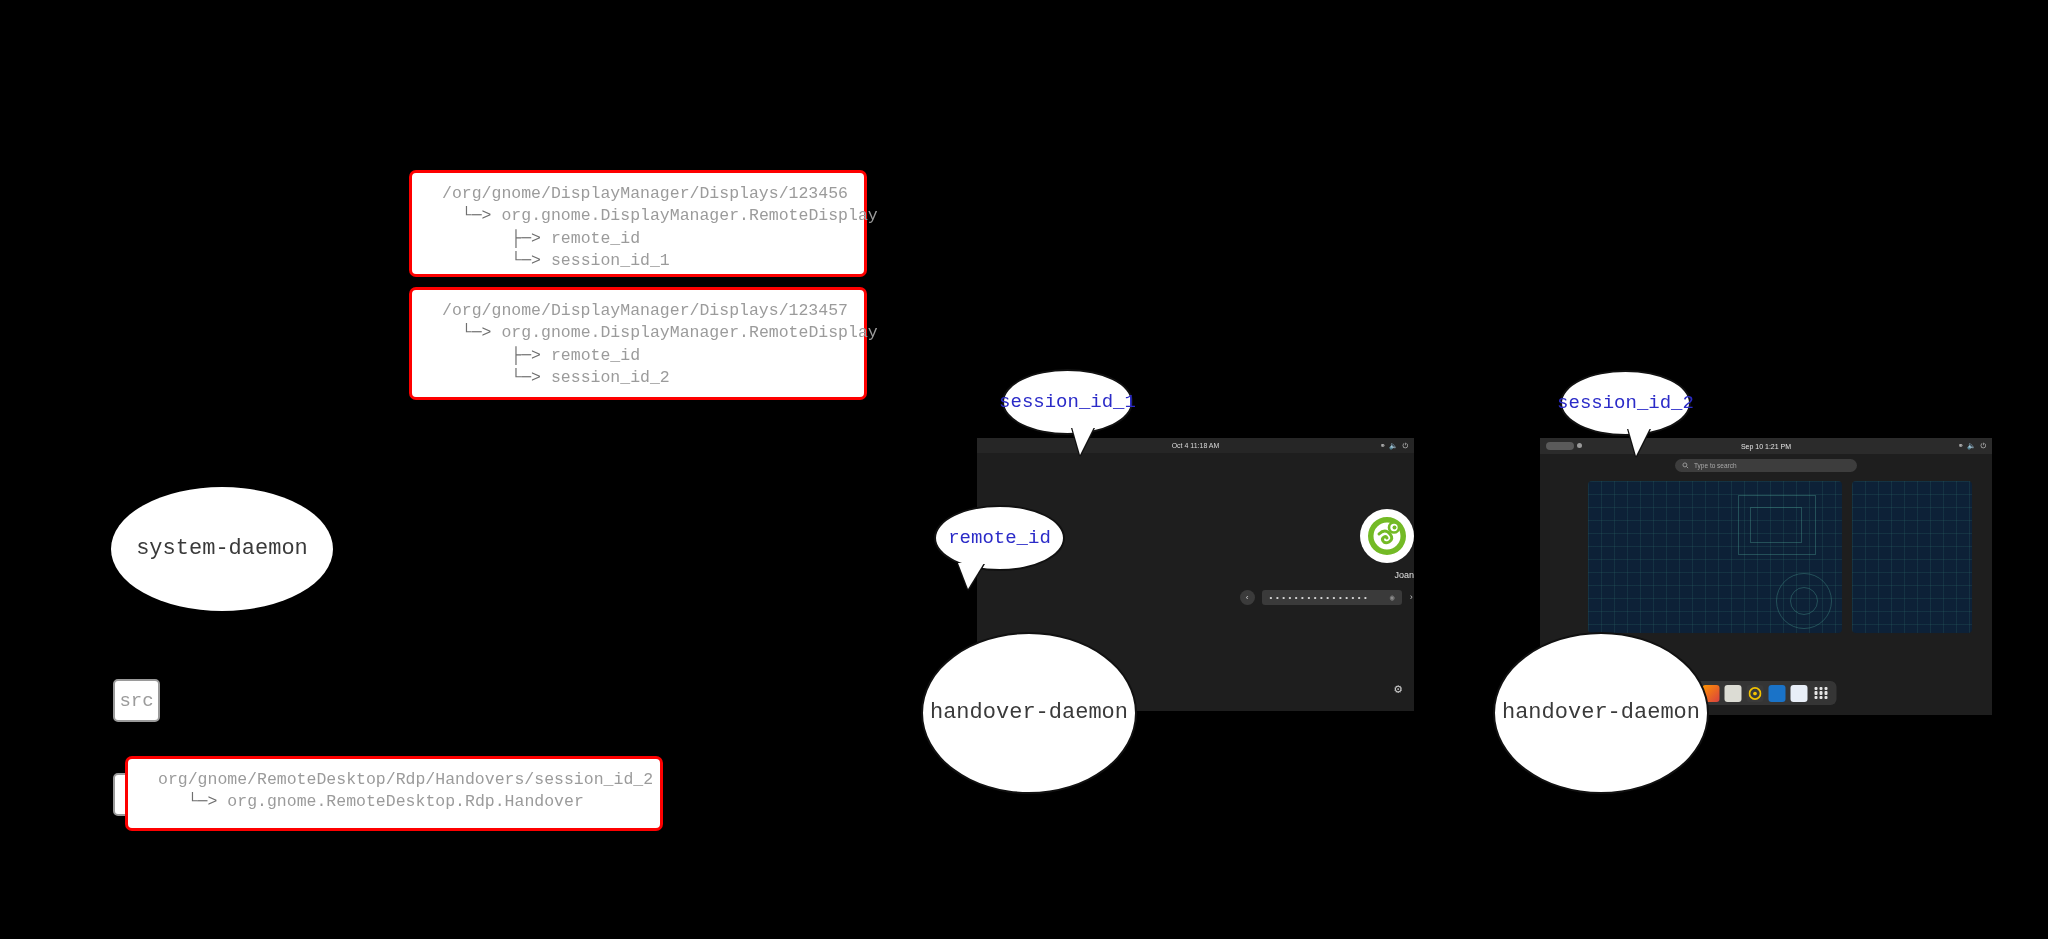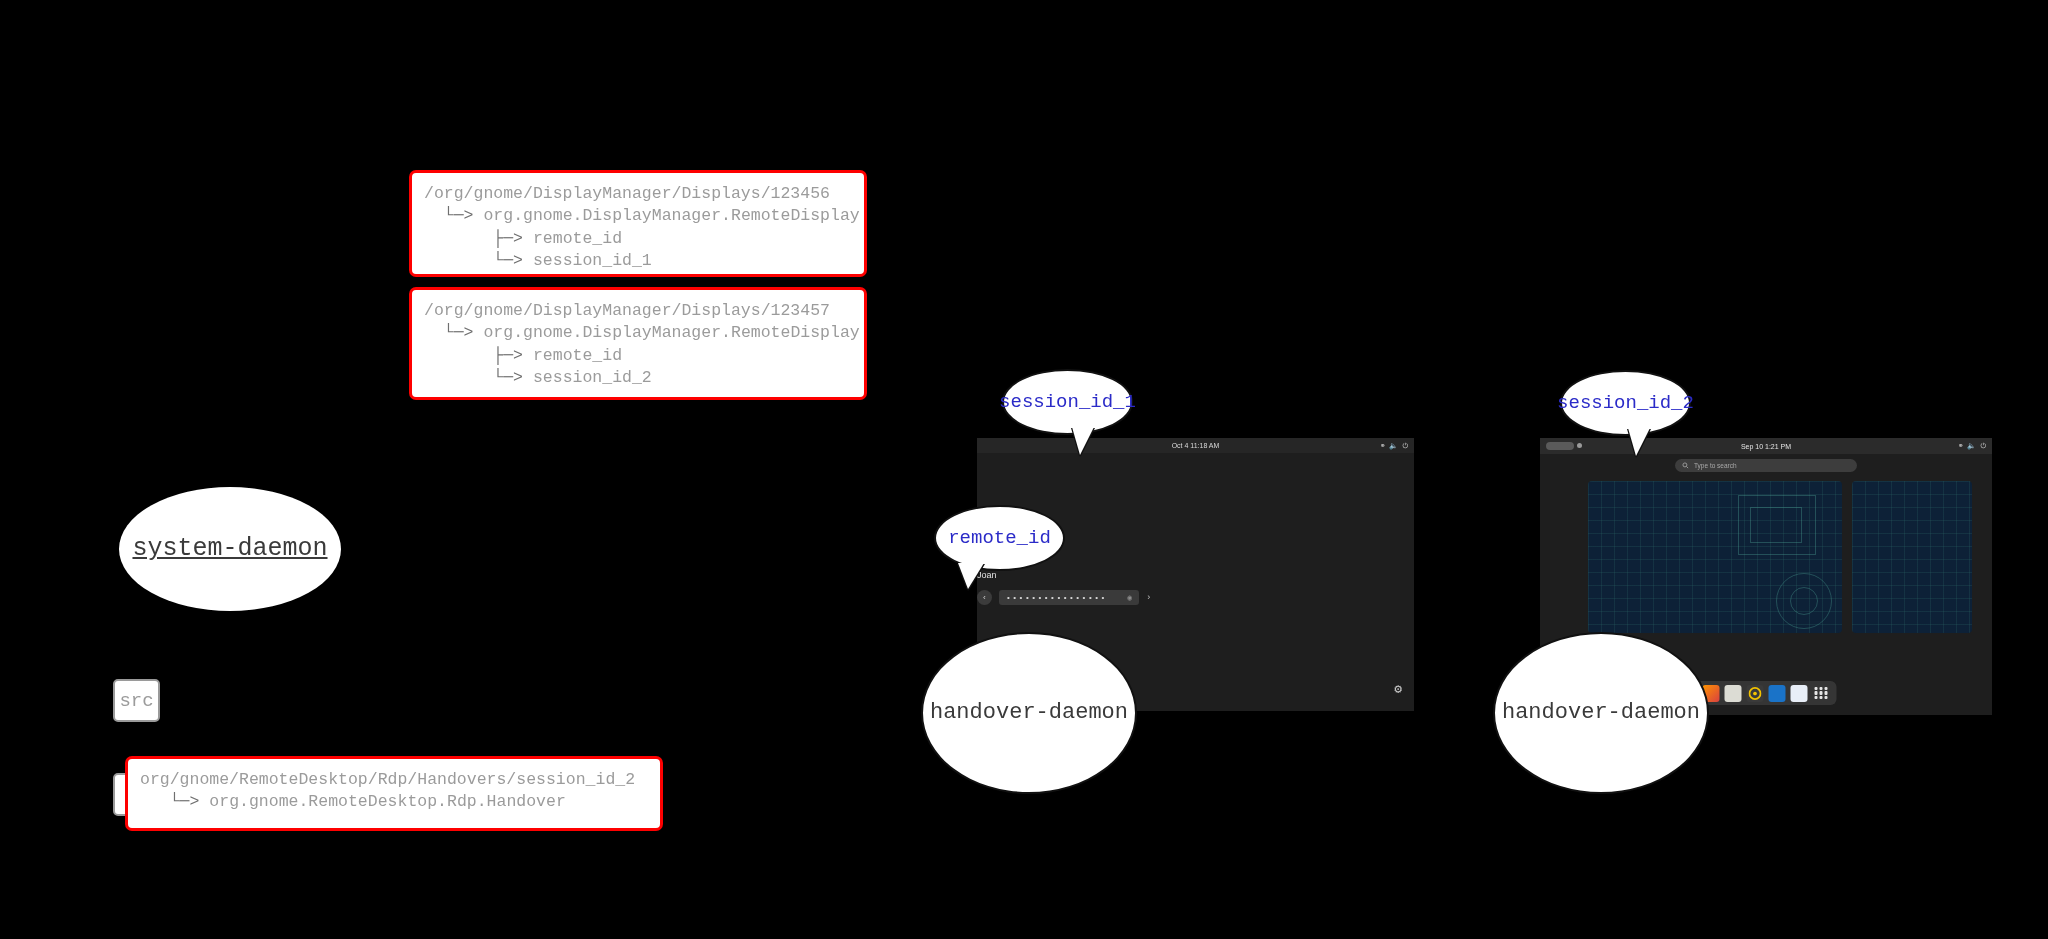--- a/index.html
+++ b/index.html
@@ -36,23 +36,22 @@
     line-height: 1.25;
   }
   .ellipse.outlined { border: 2px solid #111111; }
   .ellipse.serif { font-family: "Liberation Serif", "DejaVu Serif", serif; }
 
   #node-gdm {
     left: 537px; top: 18px; width: 183px; height: 120px;
     font-size: 25px;
   }
   #node-system-daemon {
-    left: 119px; top: 487px; width: 222px; height: 124px;
-    font-size: 25px;
-    text-decoration: underline;
+    left: 111px; top: 487px; width: 222px; height: 124px;
+    font-size: 22px;
   }
   #node-rdp-client {
     left: 821px; top: 562px; width: 144px; height: 116px;
     font-size: 22px;
   }
   #node-handover-daemon-1 {
     left: 921px; top: 632px; width: 212px; height: 158px;
     font-size: 22px;
   }
   #node-handover-daemon-2 {
@@ -102,21 +101,21 @@
     border-top: 28px solid #ffffff;
     filter: drop-shadow(-1px 1px 0 #111) drop-shadow(1px 1px 0 #111);
   }
 
   
   .codebox {
     position: absolute;
     background: #ffffff;
     border: 3px solid #fe0000;
     border-radius: 7px;
-    padding: 10px 14px 12px 12px;
+    padding: 10px 14px 12px 30px;
     box-sizing: border-box;
     color: #9b9b9b;
     font-size: 16.5px;
     line-height: 1.36;
     white-space: pre;
   }
   .codebox .tree { color: #6f6f6f; }
   #box-display-1 { left: 409px; top: 170px; width: 458px; height: 107px; }
   #box-display-2 { left: 409px; top: 287px; width: 458px; height: 113px; }
   #box-handover-src { left: 125px; top: 662px; width: 538px; height: 72px; }
@@ -156,21 +155,21 @@
   .topbar-right {
     position: absolute; right: 6px; top: 0; height: 15px;
     display: flex; align-items: center; gap: 4px;
   }
   .tb-glyph {
     color: #d0d0d0; font-size: 7px;
     font-family: "Liberation Sans", sans-serif;
   }
   .login-body {
     position: absolute; left: 0; top: 15px; right: 0; bottom: 0;
-    display: flex; flex-direction: column; align-items: flex-start;
+    display: flex; flex-direction: column; align-items: flex-end;
   }
   .avatar-circle {
     margin-top: 56px;
     width: 54px; height: 54px; border-radius: 50%;
     background: #ffffff;
     display: flex; align-items: center; justify-content: center;
   }
   .login-user {
     margin-top: 7px; color: #e2e2e2; font-size: 9px;
     font-family: "Liberation Sans", sans-serif;

